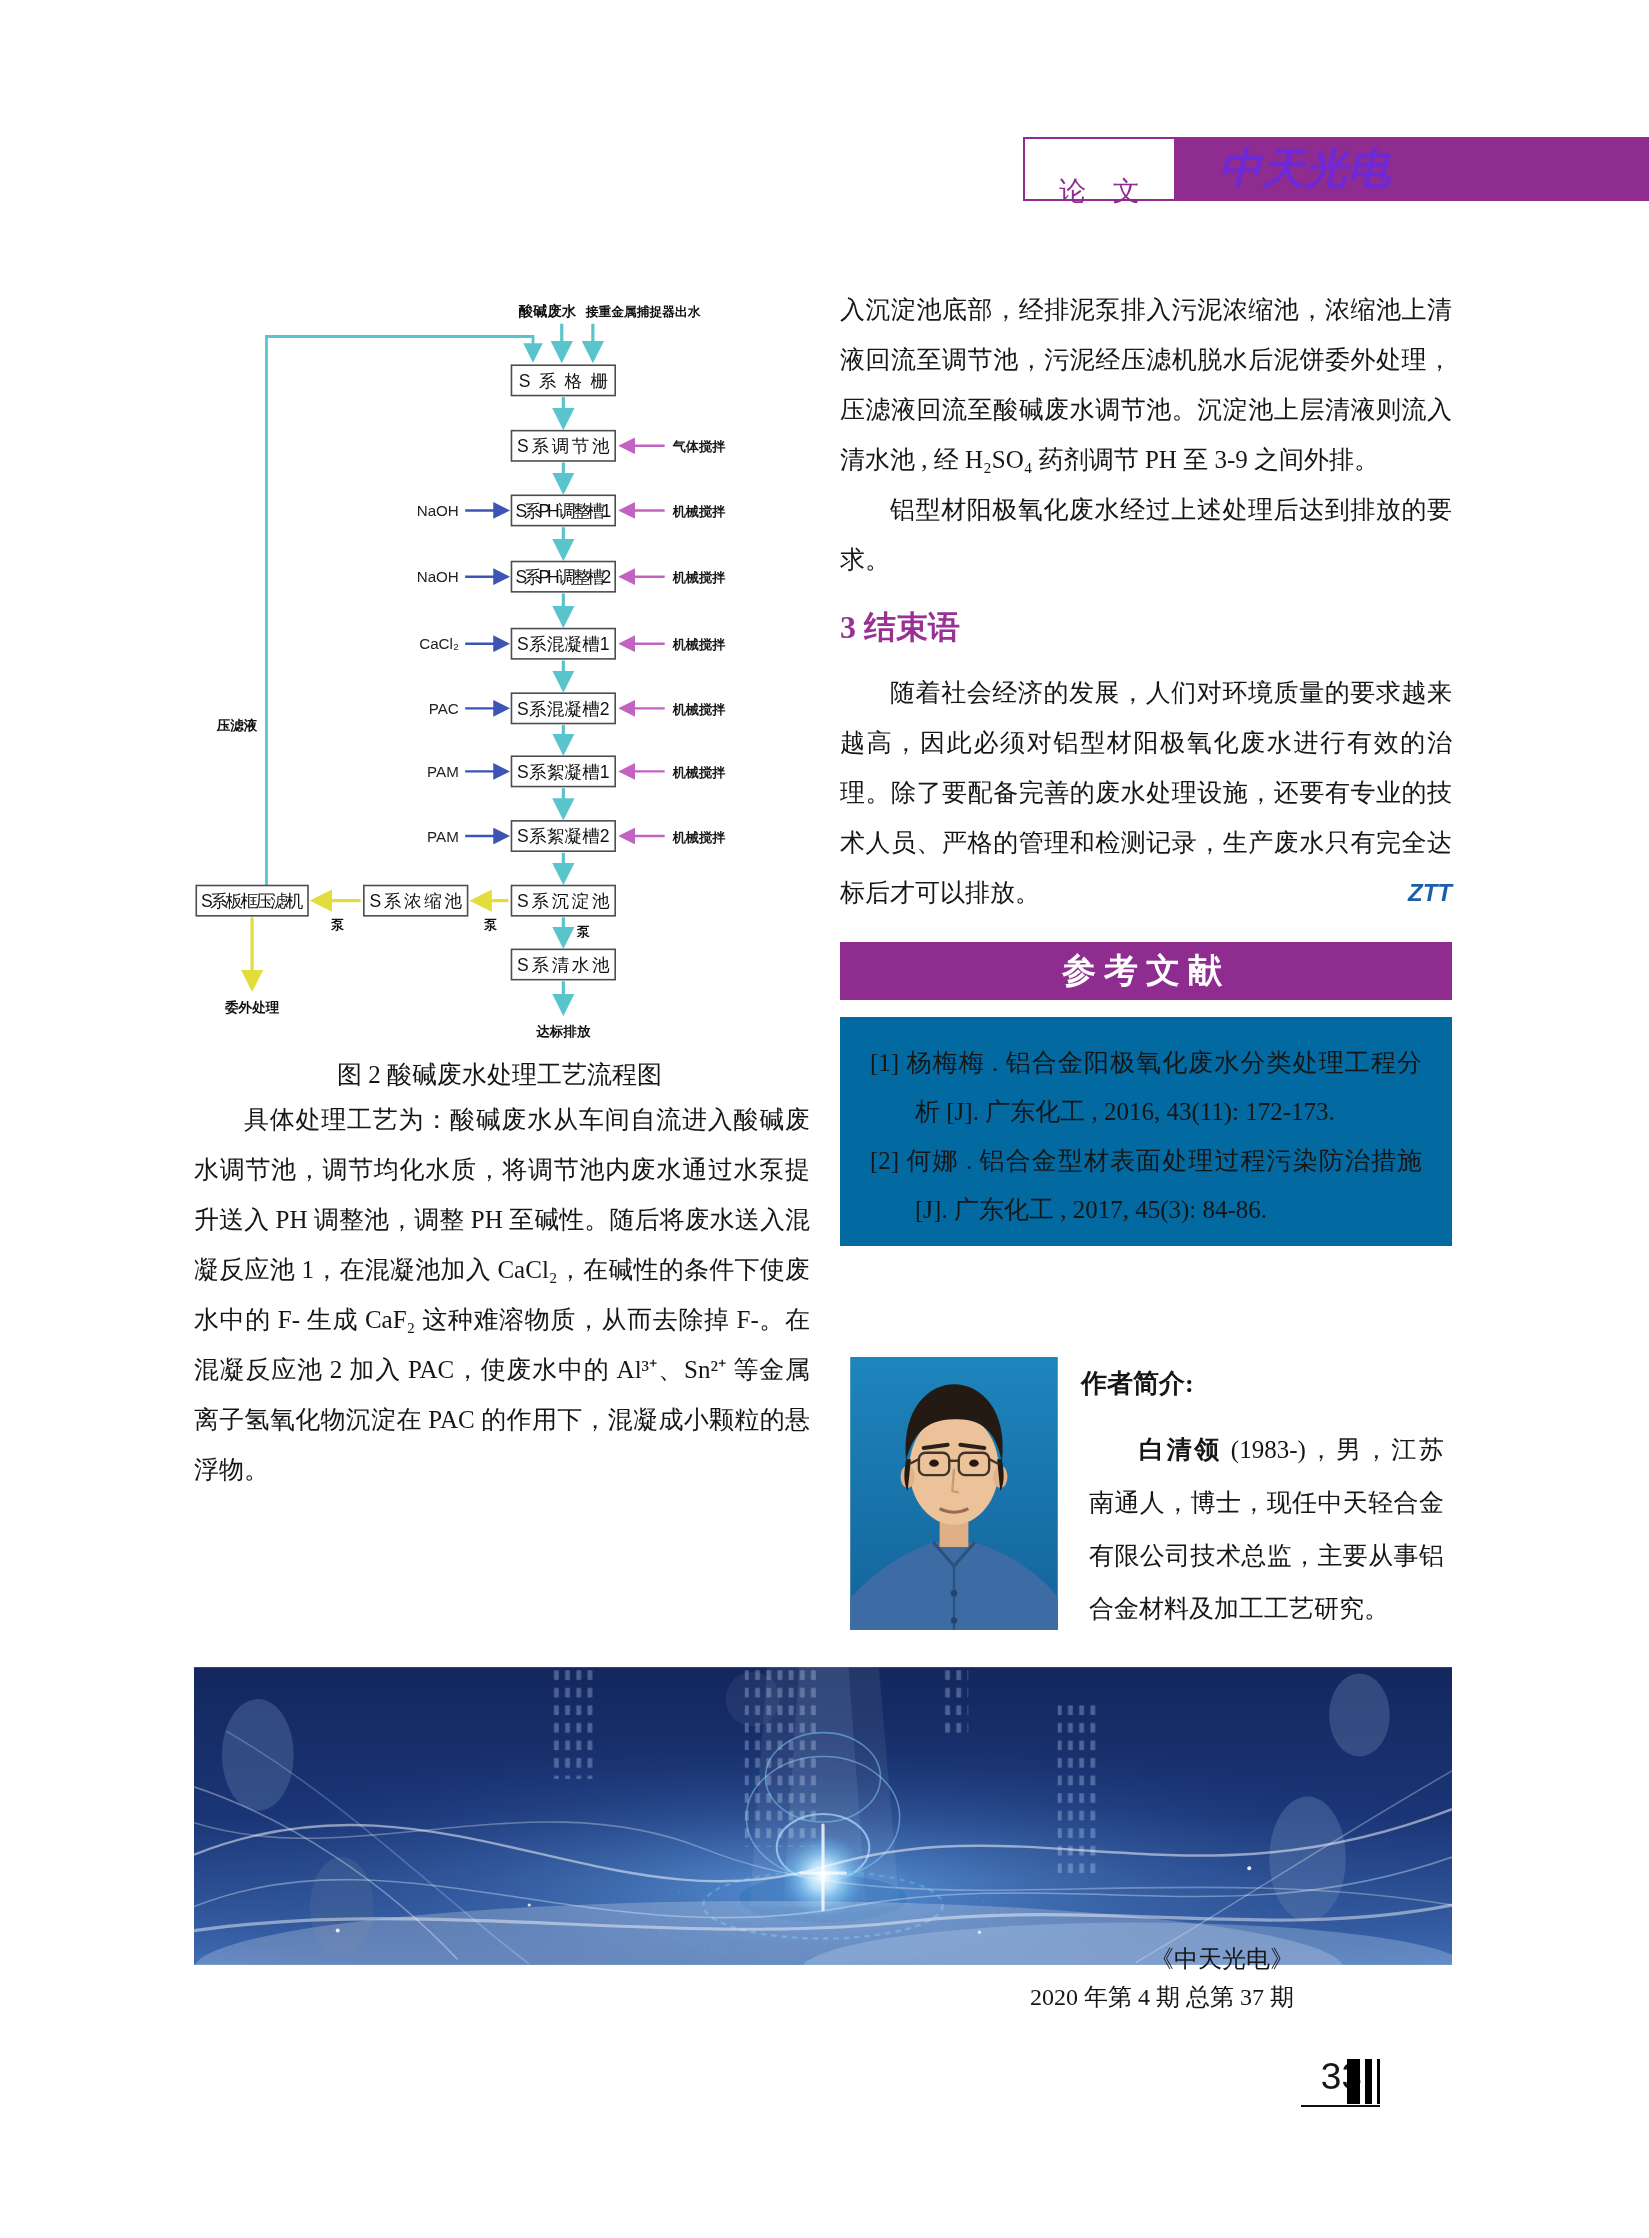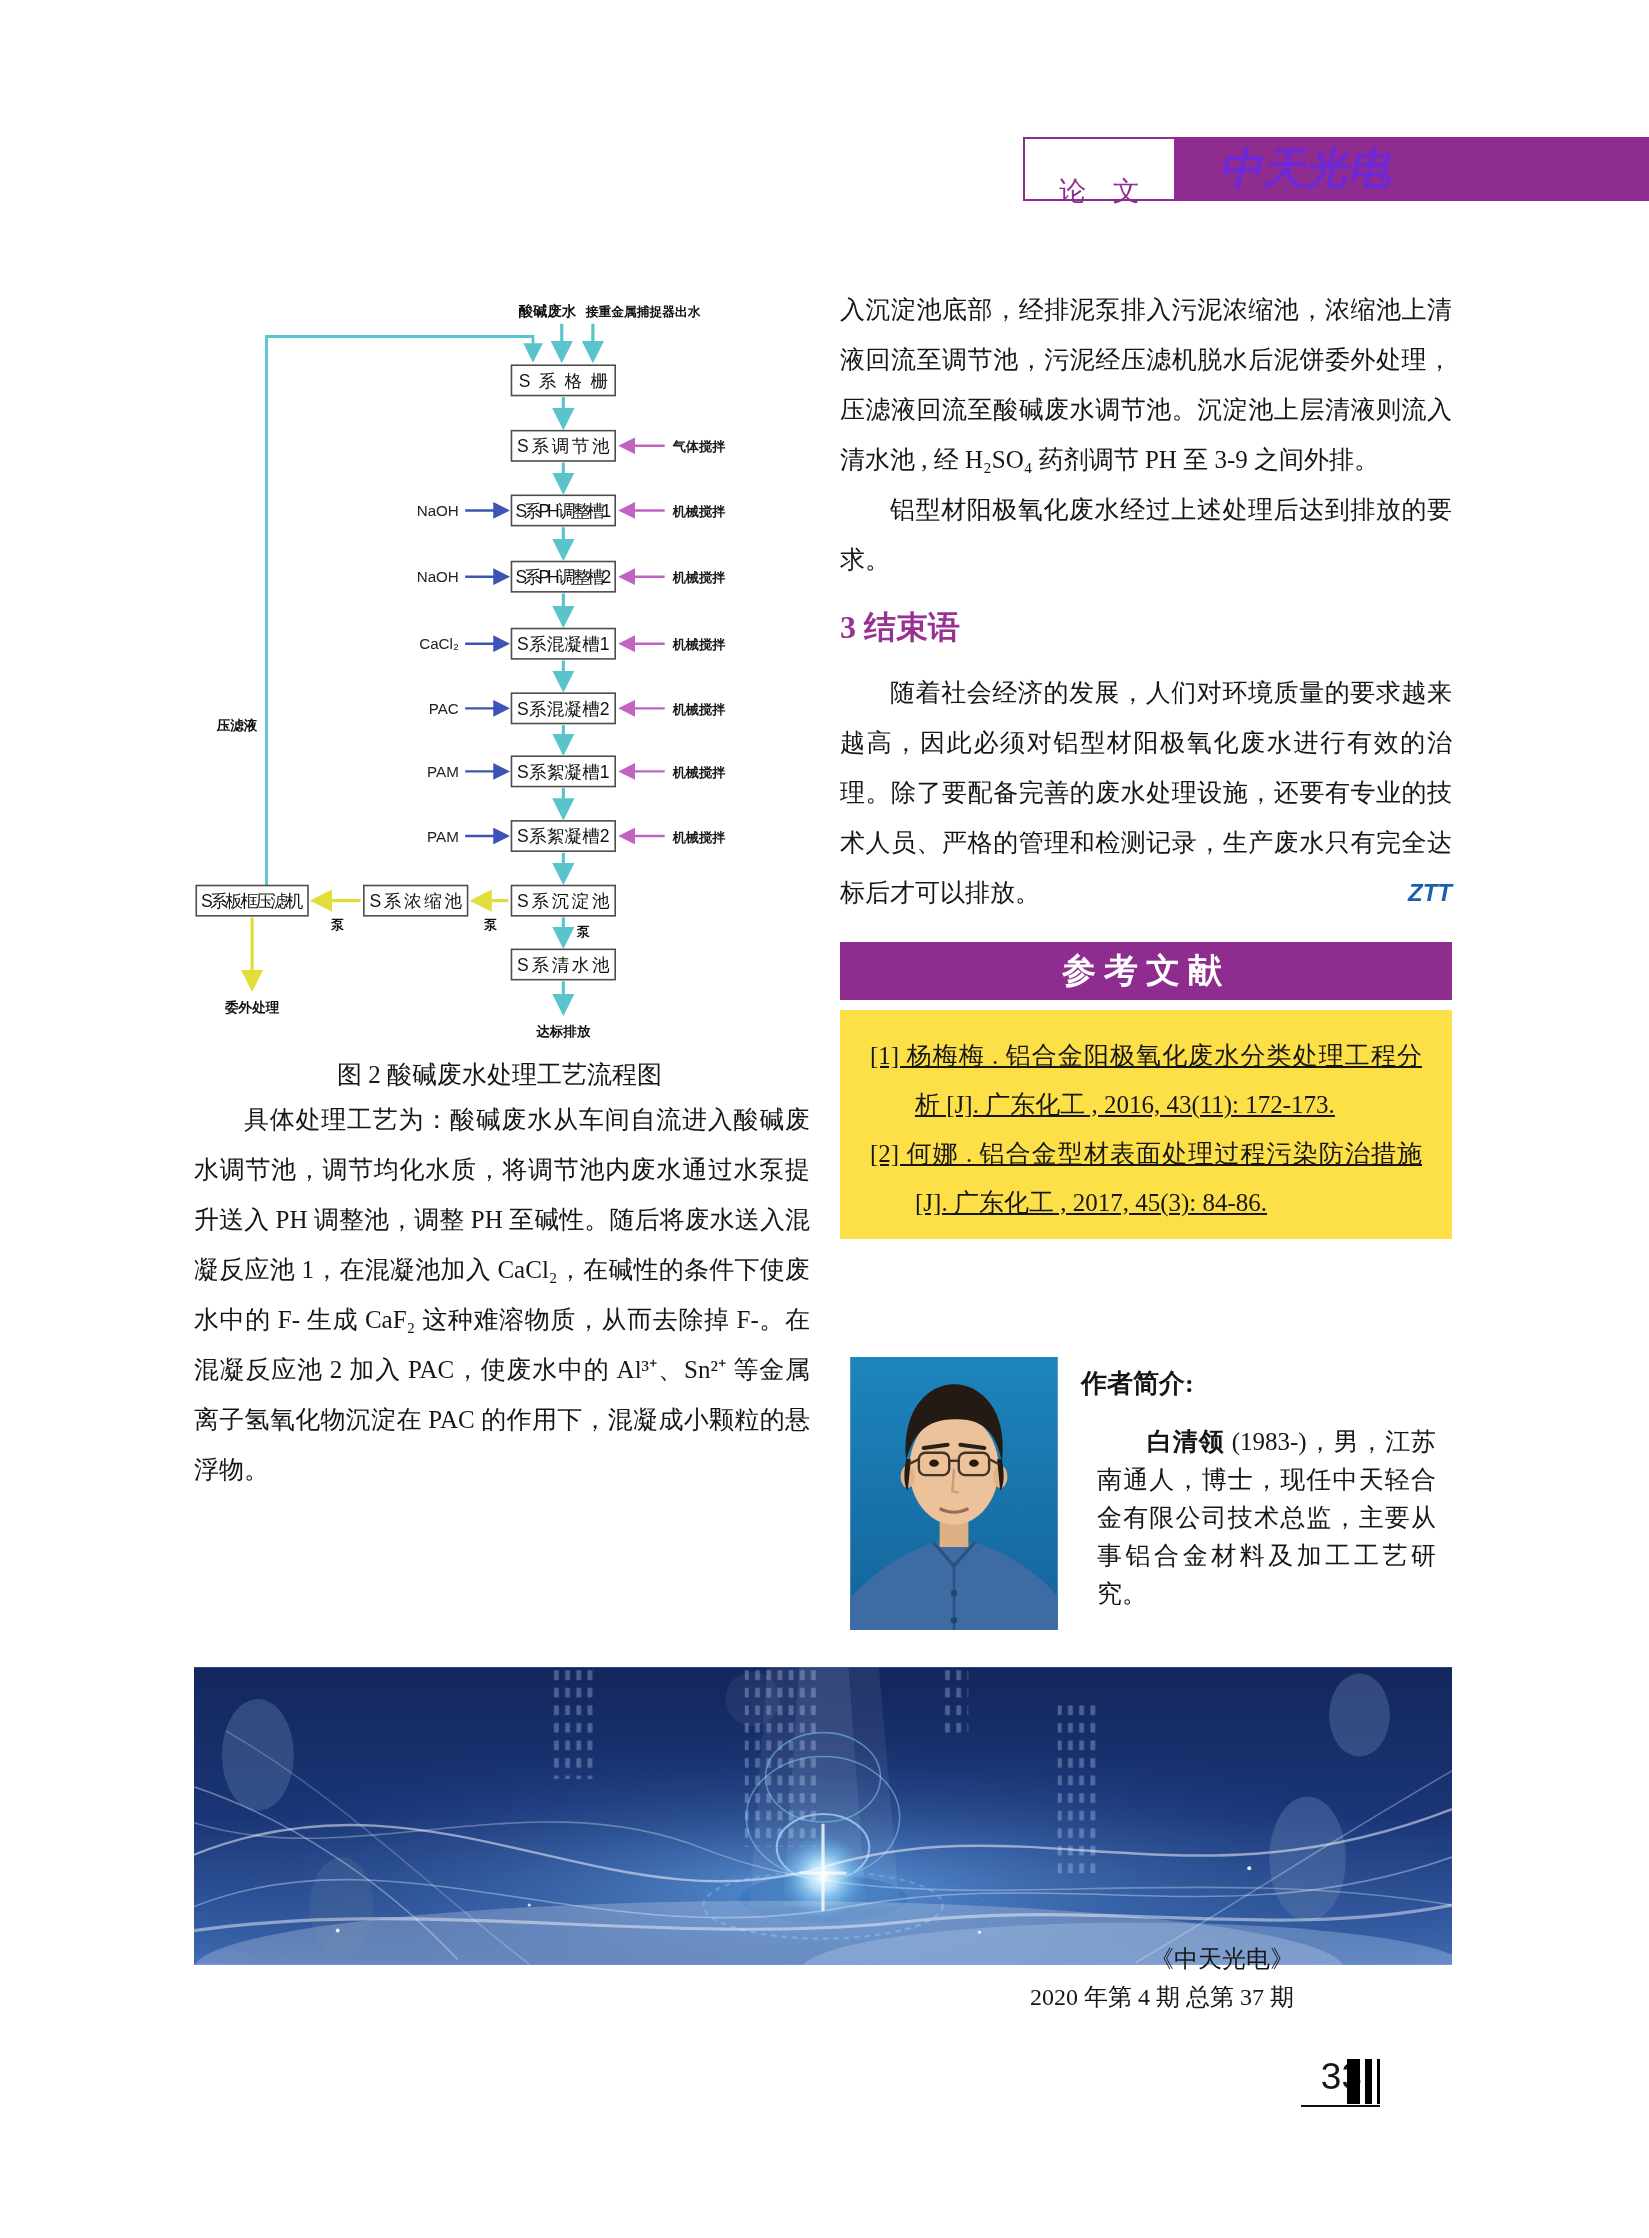--- a/index.html
+++ b/index.html
@@ -27,29 +27,29 @@
   .col-right{left:840px;top:285px;width:612px;}
   .body-p{font-size:25px;line-height:50px;text-align:justify;margin:0;}
   .ind{text-indent:2em;}
   .section-heading{font-size:32px;font-weight:bold;color:#993093;margin:21px 0 17.6px 0;}
   .ztt{float:right;color:#1b5faa;font-family:"Liberation Sans",sans-serif;
        font-weight:bold;font-size:24px;font-style:italic;}
 
   .refs-header{margin-top:24px;height:58px;background:#8e2d8f;color:#fff;
                display:flex;align-items:center;justify-content:center;
                font-size:34px;font-weight:bold;letter-spacing:8px;}
-  .refs-box{margin-top:10px;background:#fde047;padding:21px 30px 12.8px 30px;text-decoration:underline;}
+  .refs-box{margin-top:17px;background:#0369a1;padding:21px 30px 12.8px 30px;}
   .ref-item{font-size:25px;line-height:49px;text-align:justify;
             padding-left:1.8em;text-indent:-1.8em;margin:0;}
 
   
   .photo{left:850px;top:1357px;width:208px;height:273px;}
   .author-text{left:1081px;top:1366px;width:371px;}
   .author-heading{font-size:26px;font-weight:bold;margin:0 0 22.3px 0;}
-  .author-p{font-size:25px;line-height:38px;text-align:justify;text-indent:2em;margin:16px;}
+  .author-p{font-size:25px;line-height:53px;text-align:justify;text-indent:2em;margin:8px;}
   .author-name{font-weight:bold;}
 
   
   .banner{left:194px;top:1667px;width:1258px;height:298px;}
   .footer-block{left:878px;top:1940px;width:416px;text-align:right;
                 font-size:24px;line-height:38px;}
   .page-num{left:1301px;top:2056px;width:61px;text-align:right;font-size:37px;
             font-family:"Liberation Sans",sans-serif;}
   .bar{background:#000;position:absolute;top:2059px;height:45px;}
   .bar1{left:1347px;width:12.8px;} .bar2{left:1365px;width:7.2px;} .bar3{left:1377px;width:3.2px;}

